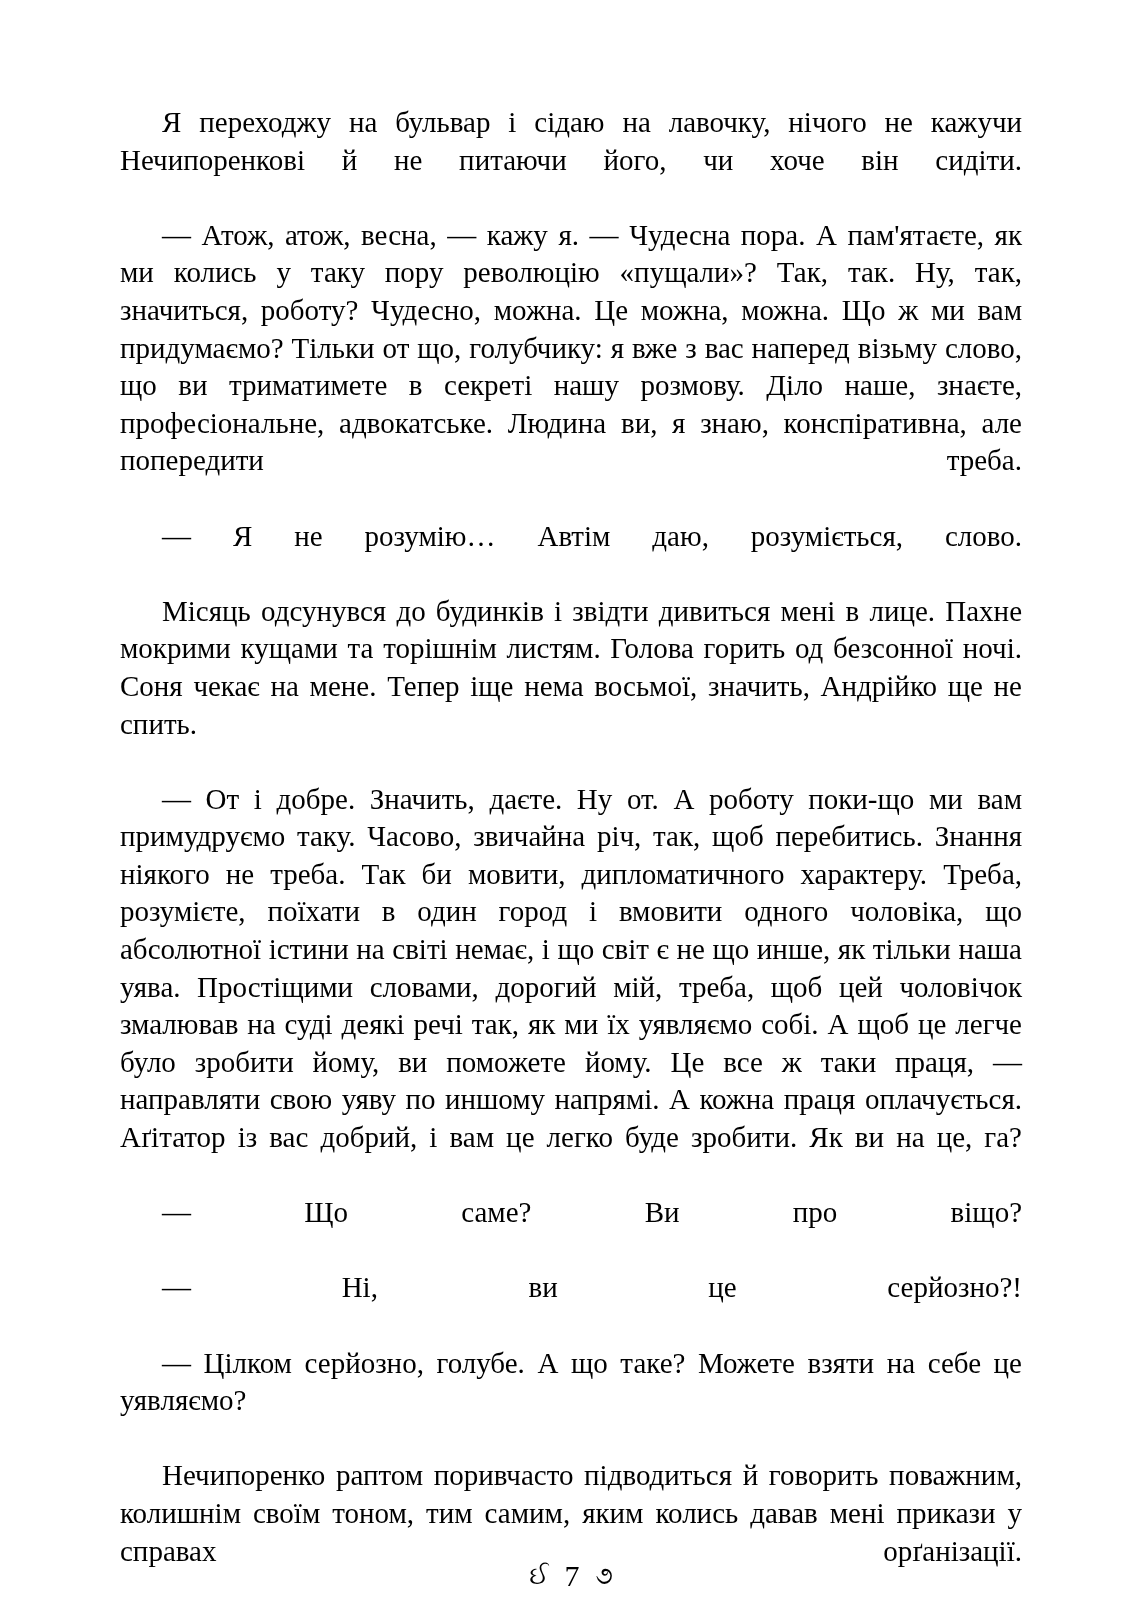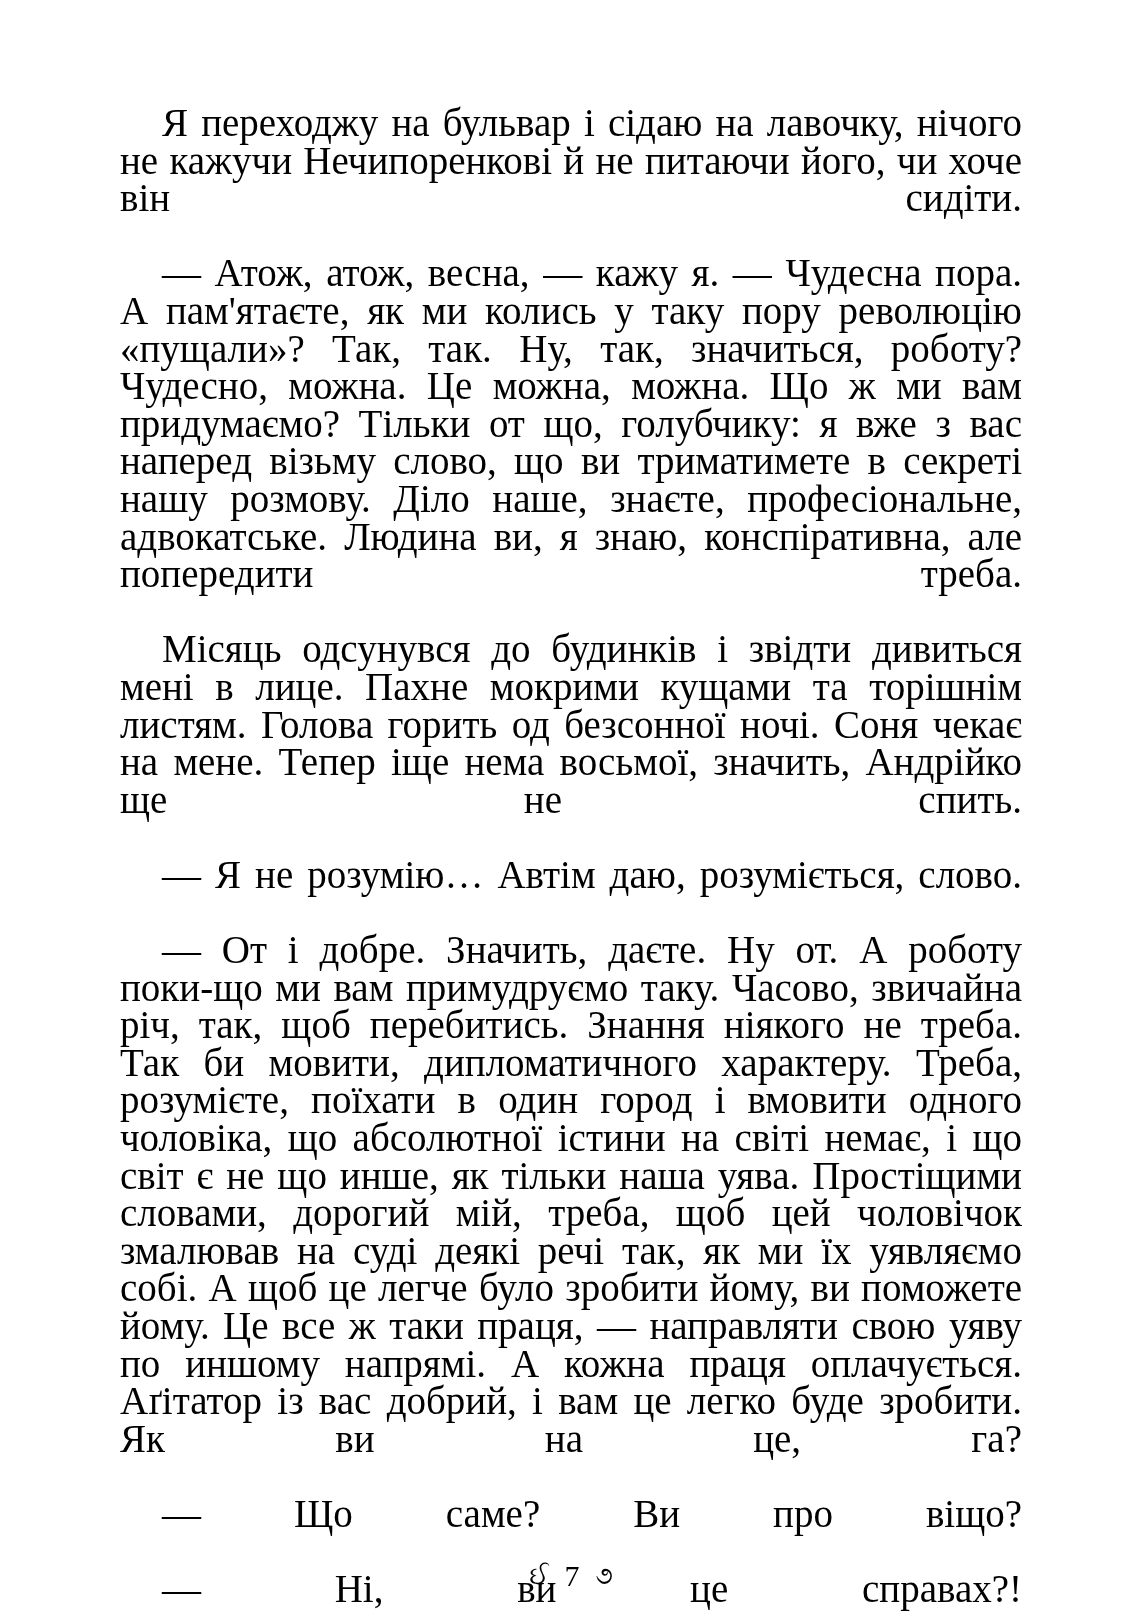--- a/index.html
+++ b/index.html
@@ -23,21 +23,21 @@
     position: absolute;
     left: 120px;
     top: 104px;
     width: 902px;
   }
 
   p.para {
     margin: 0;
     padding: 0;
     font-family: "Liberation Serif", "DejaVu Serif", serif;
-    font-size: 39px;
+    font-size: 29px;
     line-height: 37.6px;
     color: #000000;
     text-align: justify;
     text-justify: inter-word;
     text-indent: 42px;
     -webkit-hyphens: none;
     hyphens: none;
     word-spacing: 0px;
   }
 
@@ -79,25 +79,25 @@
   }
 </style>
 </head>
 <body>
 
 <div class="page">
 
   <div class="text-block">
     <p class="para">Я переходжу на бульвар і сідаю на лавочку, нічого не кажучи Нечипоренкові й не питаючи його, чи хоче він сидіти.</p>
     <p class="para">— Атож, атож, весна, — кажу я. — Чудесна пора. А пам'ятаєте, як ми колись у таку пору революцію «пущали»? Так, так. Ну, так, значиться, роботу? Чудесно, можна. Це можна, можна. Що ж ми вам придумаємо? Тільки от що, голубчику: я вже з вас наперед візьму слово, що ви триматимете в секреті нашу розмову. Діло наше, знаєте, професіональне, адвокатське. Людина ви, я знаю, конспіративна, але попередити треба.</p>
+    <p class="para">— Я не розумію… Автім даю, розуміється, слово.</p>
     <p class="para">Місяць одсунувся до будинків і звідти дивиться мені в лице. Пахне мокрими кущами та торішнім листям. Голова горить од безсонної ночі. Соня чекає на мене. Тепер іще нема восьмої, значить, Андрійко ще не спить.</p>
-    <p class="para">— Я не розумію… Автім даю, розуміється, слово.</p>
     <p class="para">— От і добре. Значить, даєте. Ну от. А роботу поки-що ми вам примудруємо таку. Часово, звичайна річ, так, щоб перебитись. Знання ніякого не треба. Так би мовити, дипломатичного характеру. Треба, розумієте, поїхати в один город і вмовити одного чоловіка, що абсолютної істини на світі немає, і що світ є не що инше, як тільки наша уява. Простіщими словами, дорогий мій, треба, щоб цей чоловічок змалював на суді деякі речі так, як ми їх уявляємо собі. А щоб це легче було зробити йому, ви поможете йому. Це все ж таки праця, — направляти свою уяву по иншому напрямі. А кожна праця оплачується. Аґітатор із вас добрий, і вам це легко буде зробити. Як ви на це, га?</p>
     <p class="para">— Що саме? Ви про віщо?</p>
-    <p class="para">— Ні, ви це справах?!</p>
+    <p class="para">— Ні, ви це серйозно?!</p>
     <p class="para">— Цілком серйозно, голубе. А що таке? Можете взяти на себе це уявляємо?</p>
     <p class="para">Нечипоренко раптом поривчасто підводиться й говорить поважним, колишнім своїм тоном, тим самим, яким колись давав мені прикази у справах орґанізації.</p>
 
   </div>
 
   <div class="footer">
     <span class="orn orn-left">ઈ</span><span class="folio">7</span><span class="orn orn-right">૭</span>
   </div>
 
 </div>

